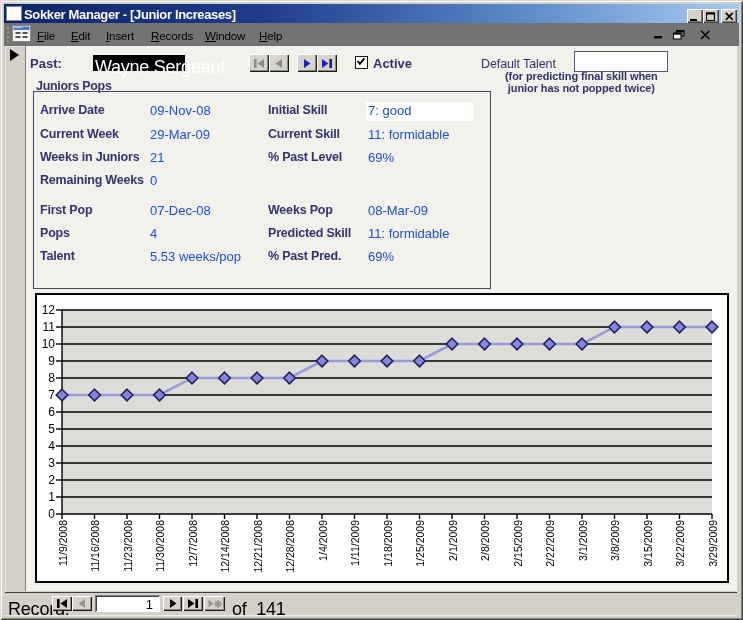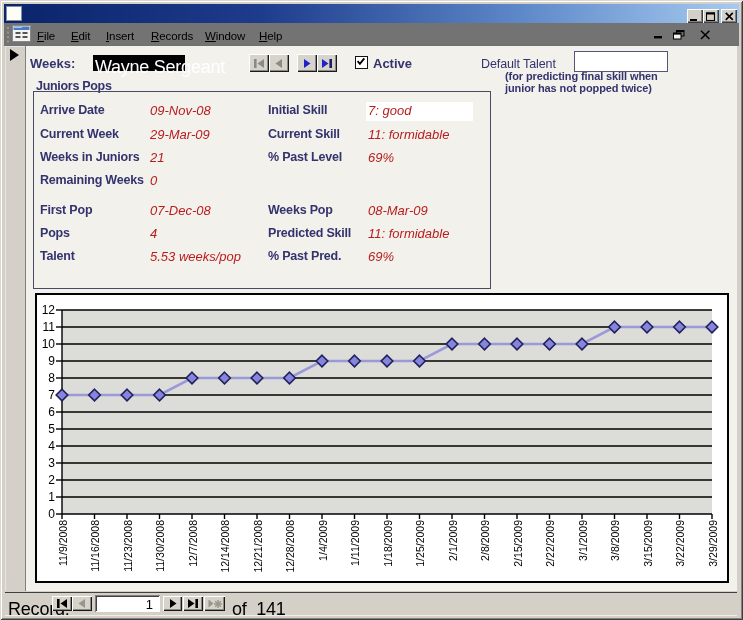--- a/index.html
+++ b/index.html
@@ -25,31 +25,32 @@
  border-right:1px solid #808080;box-shadow:inset 1px 1px 0 #e8e5df;}
 #rectri{position:absolute;left:10px;top:49px;width:0;height:0;
  border-left:9px solid #000;border-top:6px solid transparent;border-bottom:6px solid transparent;}
 .navy{color:#33336e;}
 .lbl{position:absolute;font-size:13px;font-weight:bold;color:#33336e;white-space:nowrap;}
 .btn{position:absolute;background:#d6d3cb;
  box-shadow:inset 1px 1px 0 #ffffff, inset -1px -1px 0 #1a1a1a, inset -2px -2px 0 #8a8a84;
  display:flex;align-items:center;justify-content:center;}
 .gl{position:absolute;font-size:12.5px;font-weight:bold;color:#33336e;white-space:nowrap;
  letter-spacing:-0.2px;}
-.gv{position:absolute;font-size:13px;color:#b91c1c;white-space:nowrap;font-style:italic;}
+.gv{position:absolute;font-size:13px;color:#1d4ed8;white-space:nowrap;}
 #groupbox{position:absolute;left:33px;top:91px;width:456px;height:196px;
  border:1px solid #4a4a66;}
 #bottombar{position:absolute;left:5px;top:592px;width:732px;height:23px;background:#d4d0c8;
  border-top:1px solid #404040;box-shadow:inset 0 -1px 0 #f0eee8;}
 .bb{font-size:18px;letter-spacing:-0.2px;color:#000;position:absolute;white-space:nowrap;}
 </style></head>
 <body>
 <div id="frame"></div>
 <div id="titlebar">
  <div id="appicon"></div>
+ <div id="title">Sokker Manager - [Junior Increases]</div>
  <div class="tbtn" style="left:683px">
       <svg width="10" height="9">
         <rect x="0" y="7" width="7" height="2" fill="#000"></rect>
       </svg>
     </div>
  <div class="tbtn" style="left:699px">
       <svg width="10" height="9">
         <rect x="0.5" y="1" width="8" height="7.5" fill="none" stroke="#000" stroke-width="1.1"></rect>
         <rect x="0" y="0.5" width="9" height="2" fill="#000"></rect>
       </svg>
@@ -94,21 +95,21 @@
    <rect x="0.5" y="3" width="7.5" height="1.6" fill="#000"></rect>
  </svg>
  <svg width="11" height="10" style="position:absolute;left:696px;top:7px">
       <path d="M1 0.8 L9.4 9 M9.4 0.8 L1 9" stroke="#000" stroke-width="1.5"></path>
     </svg>
 </div>
 <div id="formbg"></div>
 <div id="recstrip"></div>
 <div id="rectri"></div>
 
-<div class="lbl" style="left:30px;top:56px">Weeks:</div>
+<div class="lbl" style="left:30px;top:56px">Past:</div>
 <div class="abs" style="left:93px;top:55px;width:92px;height:16px;background:#000;">
  <div style="position:absolute;left:2px;top:1.5px;color:#fff;font-size:18px;letter-spacing:-0.25px;white-space:nowrap;">Wayne Sergeant</div>
 </div>
 <div class="btn" style="left:249px;top:54px;width:20px;height:18px">
     <svg width="12" height="9" viewBox="0 0 12 9" style="margin:auto">
       <rect x="1" y="0" width="2.6" height="9" fill="#8a8a86"></rect>
       <path d="M11 0 L11 9 L4.5 4.5 Z" fill="#8a8a86"></path>
     </svg>
   </div>
 <div class="btn" style="left:269px;top:54px;width:20px;height:18px">
@@ -128,21 +129,21 @@
     </svg>
   </div>
 <div class="abs" style="left:355px;top:56px;width:13px;height:13px;box-sizing:border-box;background:#fff;border:1.6px solid #111;">
  <svg width="10" height="10" viewBox="0 0 10 10" style="position:absolute;left:0px;top:0px">
       <path d="M1.6 4.2 L3.9 6.8 L8.3 1.4" stroke="#000" stroke-width="1.9" fill="none"></path>
     </svg>
 </div>
 <div class="lbl" style="left:373px;top:56px">Active</div>
 <div class="abs navy" style="left:481px;top:57px;font-size:12.5px;letter-spacing:-0.1px;white-space:nowrap;">Default Talent</div>
 <div class="abs" style="left:574px;top:51px;width:92px;height:19px;background:#fff;border:1px solid #55557a;"></div>
-<div class="abs navy" style="left:505px;top:71px;font-size:11px;font-weight:bold;line-height:11.5px;letter-spacing:-0.1px;white-space:nowrap;">(for predicting final skill when<br>junior has not popped twice)</div>
+<div class="abs navy" style="left:505px;top:71px;font-size:11px;font-weight:bold;line-height:11.5px;letter-spacing:-0.1px;white-space:nowrap;text-align:center;">(for predicting final skill when<br>junior has not popped twice)</div>
 
 <div class="lbl" style="left:36px;top:79px;font-size:12.5px;letter-spacing:-0.3px;">Juniors Pops</div>
 <div id="groupbox"></div>
 <div class="abs" style="left:366px;top:102px;width:107px;height:19px;background:#fff;"></div>
 <div class="gl" style="left:40px;top:103px">Arrive Date</div>
 <div class="gv" style="left:150px;top:103px">09-Nov-08</div>
 <div class="gl" style="left:40px;top:127px">Current Week</div>
 <div class="gv" style="left:150px;top:127px">29-Mar-09</div>
 <div class="gl" style="left:40px;top:150px">Weeks in Juniors</div>
 <div class="gv" style="left:150px;top:150px">21</div>

